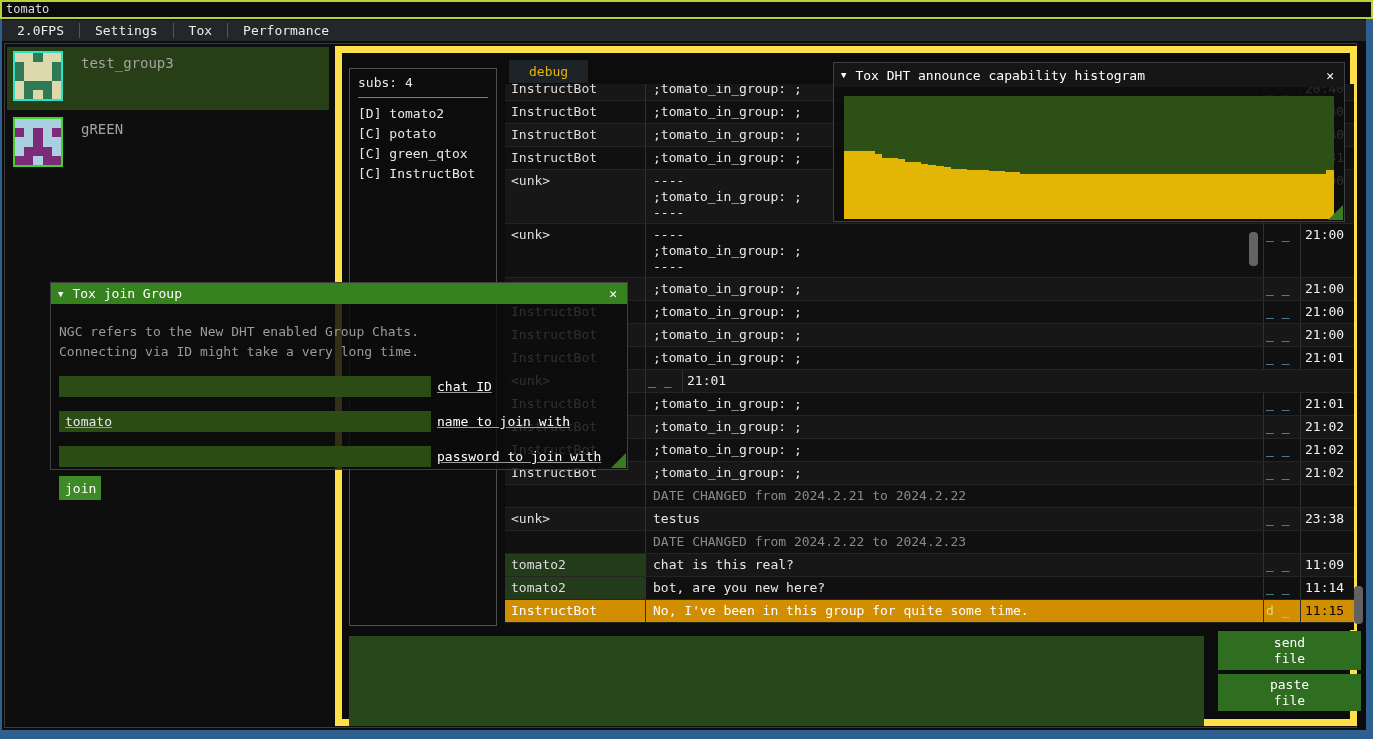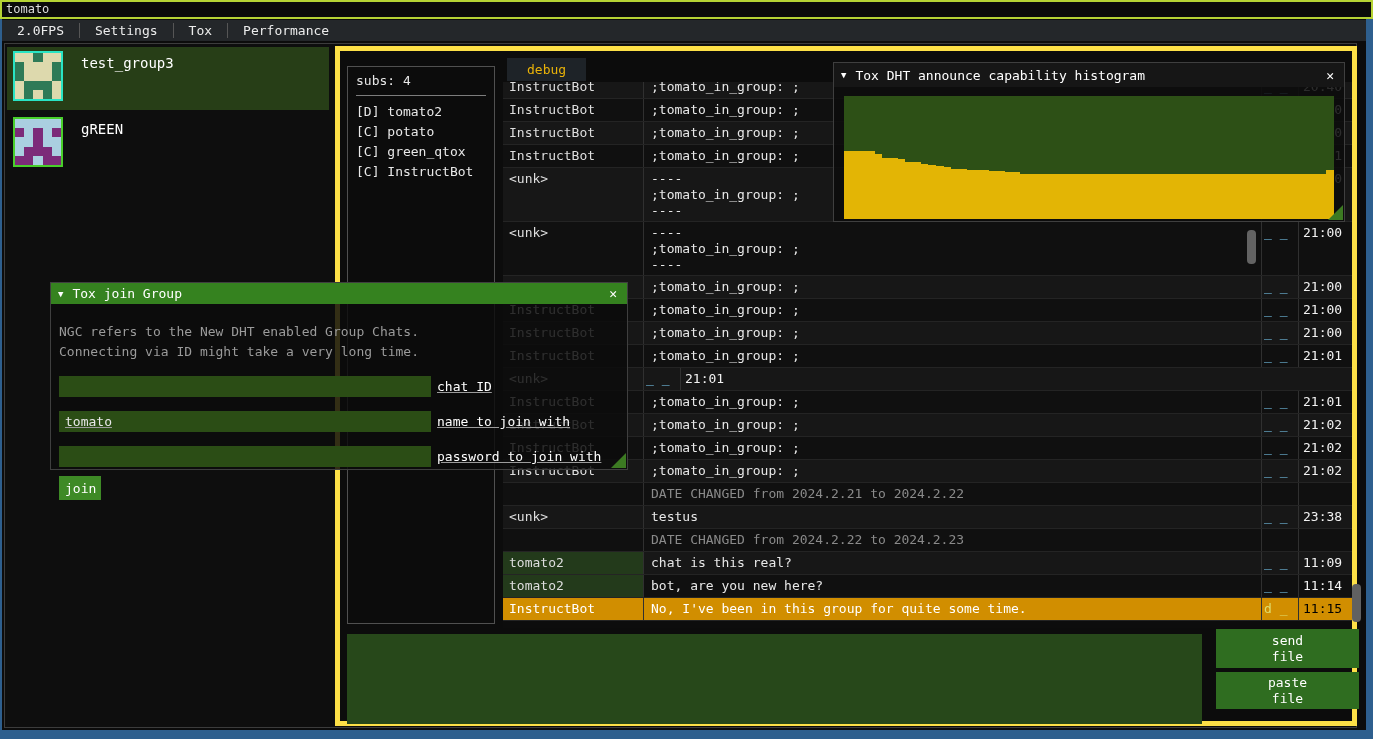--- a/index.html
+++ b/index.html
@@ -16,24 +16,24 @@
            display:flex;align-items:center;}
   .menu-item{padding:0 15px;line-height:21px;color:#ececec;}
   .menu-sep{width:1px;height:15px;background:#565656;}
   
   .app-window{position:absolute;left:4px;top:43px;width:1353px;height:685px;box-sizing:border-box;
               border:1px solid #3c3c3c;background:#0e0e0e;}
   .group-item{position:absolute;left:2px;width:322px;height:63px;}
   .group-item.selected{background:#273e17;}
   .avatar{position:absolute;left:6px;top:4px;width:46px;height:46px;border:2px solid #555;
           display:grid;grid-template-columns:repeat(5,1fr);grid-template-rows:repeat(5,1fr);}
-  .group-label{position:absolute;left:74px;top:8px;font-size:14px;color:#ffffff;}
+  .group-label{position:absolute;left:74px;top:8px;font-size:14px;color:#a3a3a3;}
   
   .chat-panel{position:absolute;left:330px;top:2px;width:1022px;height:680px;box-sizing:border-box;
-              border:5px solid #fde047;background:#0c0c0c;}
+              border:7px solid #fde047;background:#0c0c0c;}
   .subs-panel{position:absolute;left:7px;top:15px;width:148px;height:558px;box-sizing:border-box;
               border:1px solid #505050;padding:6px 8px;}
   .subs-sep{border-top:1px solid #7d7d7d;margin:7px 0 6px 0;}
   .subs-member{line-height:20px;white-space:pre;color:#e8e8e8;}
   .tab{position:absolute;left:167px;top:7px;height:23px;line-height:23px;padding:0 20px;
        background:#1e2328;color:#eab308;}
   .chat-log{position:absolute;left:163px;top:31px;width:849px;height:546px;overflow:hidden;background:#0d0d0d;}
   .log-inner{margin-top:-6px;}
   .row{display:flex;height:23px;box-sizing:border-box;border-bottom:1px solid #242424;line-height:16px;}
   .row.tall{height:54px;}

